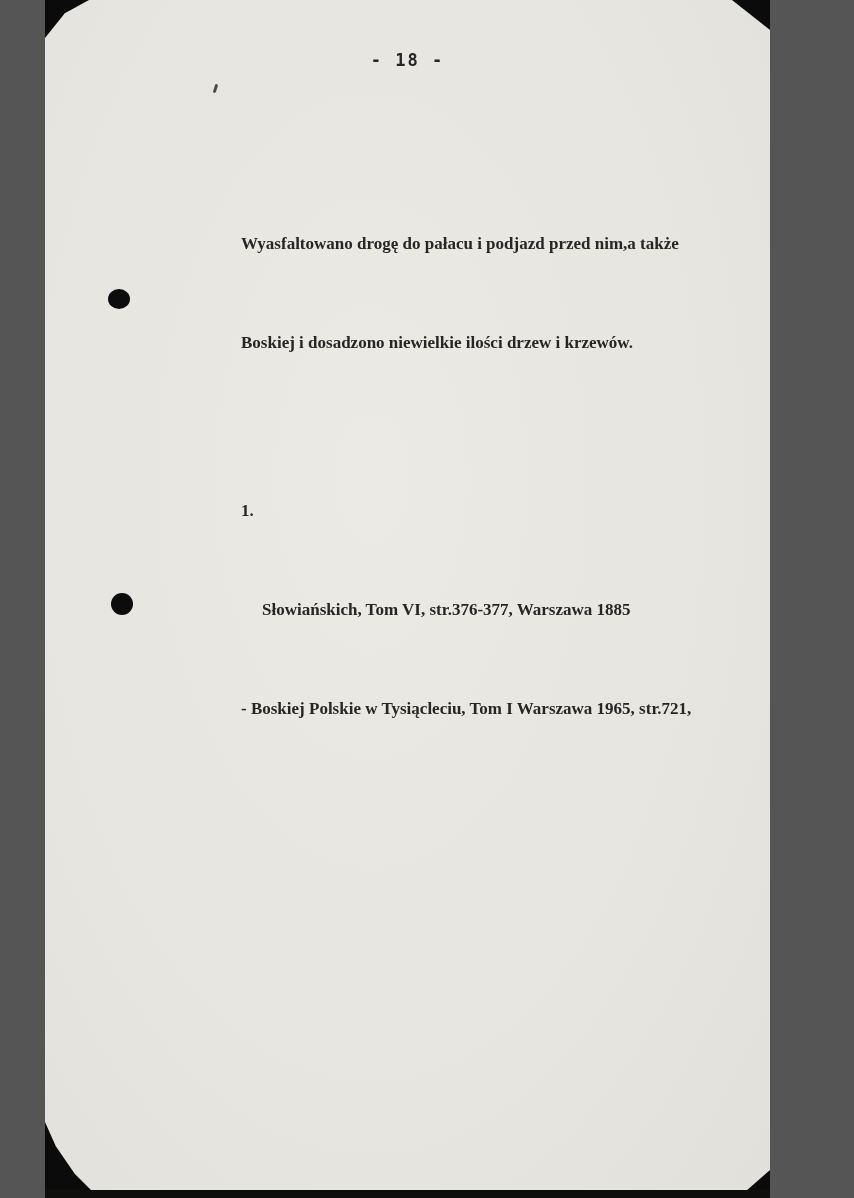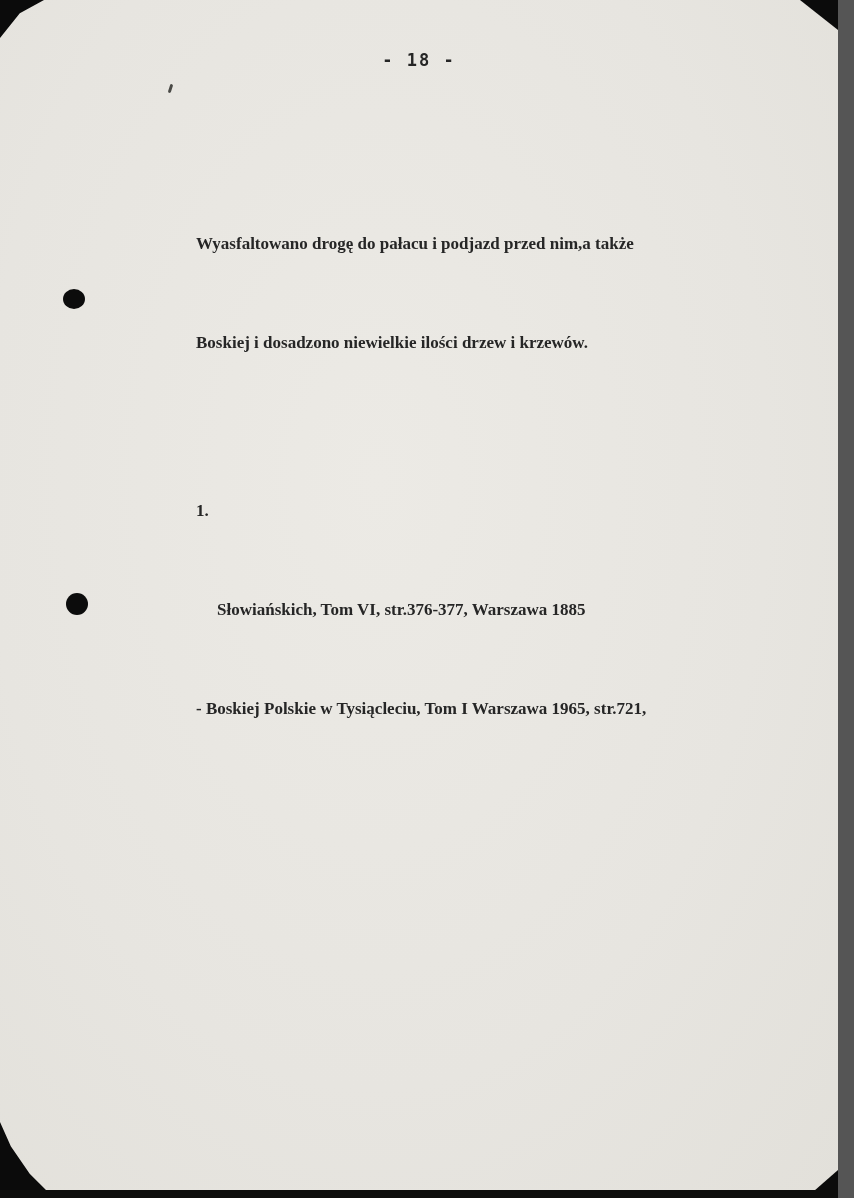--- a/index.html
+++ b/index.html
@@ -2,27 +2,28 @@
 <html><head>
 <meta charset="utf-8">
 <style>
   html, body {
     margin: 0;
     padding: 0;
     background: #555;
   }
   .page {
     position: relative;
-    width: 838px;
+    width: 725px;
     height: 1198px;
     background: #e9e7e2;
     background-image: radial-gradient(ellipse at 45% 40%, #eceae5 0%, #e7e5e0 60%, #e2e0da 100%);
     overflow: hidden;
     font-family: "DejaVu Sans Mono", "Liberation Mono", monospace;
     color: #262626;
+    margin-left: 45px;
   }
   
   .mark { position: absolute; background: #0b0b0b; }
   .mark-tl { top: 0; left: 0; width: 44px; height: 38px;
              clip-path: polygon(0 0, 100% 0, 45% 35%, 0 100%); }
   .mark-tr { top: 0; right: 0; width: 38px; height: 30px;
              clip-path: polygon(0 0, 100% 0, 100% 100%); }
   .mark-bl { bottom: 0; left: 0; width: 54px; height: 76px;
              clip-path: polygon(0 0, 20% 32%, 55% 68%, 100% 100%, 0 100%); }
   .mark-br { bottom: 0; right: 0; width: 32px; height: 28px;

